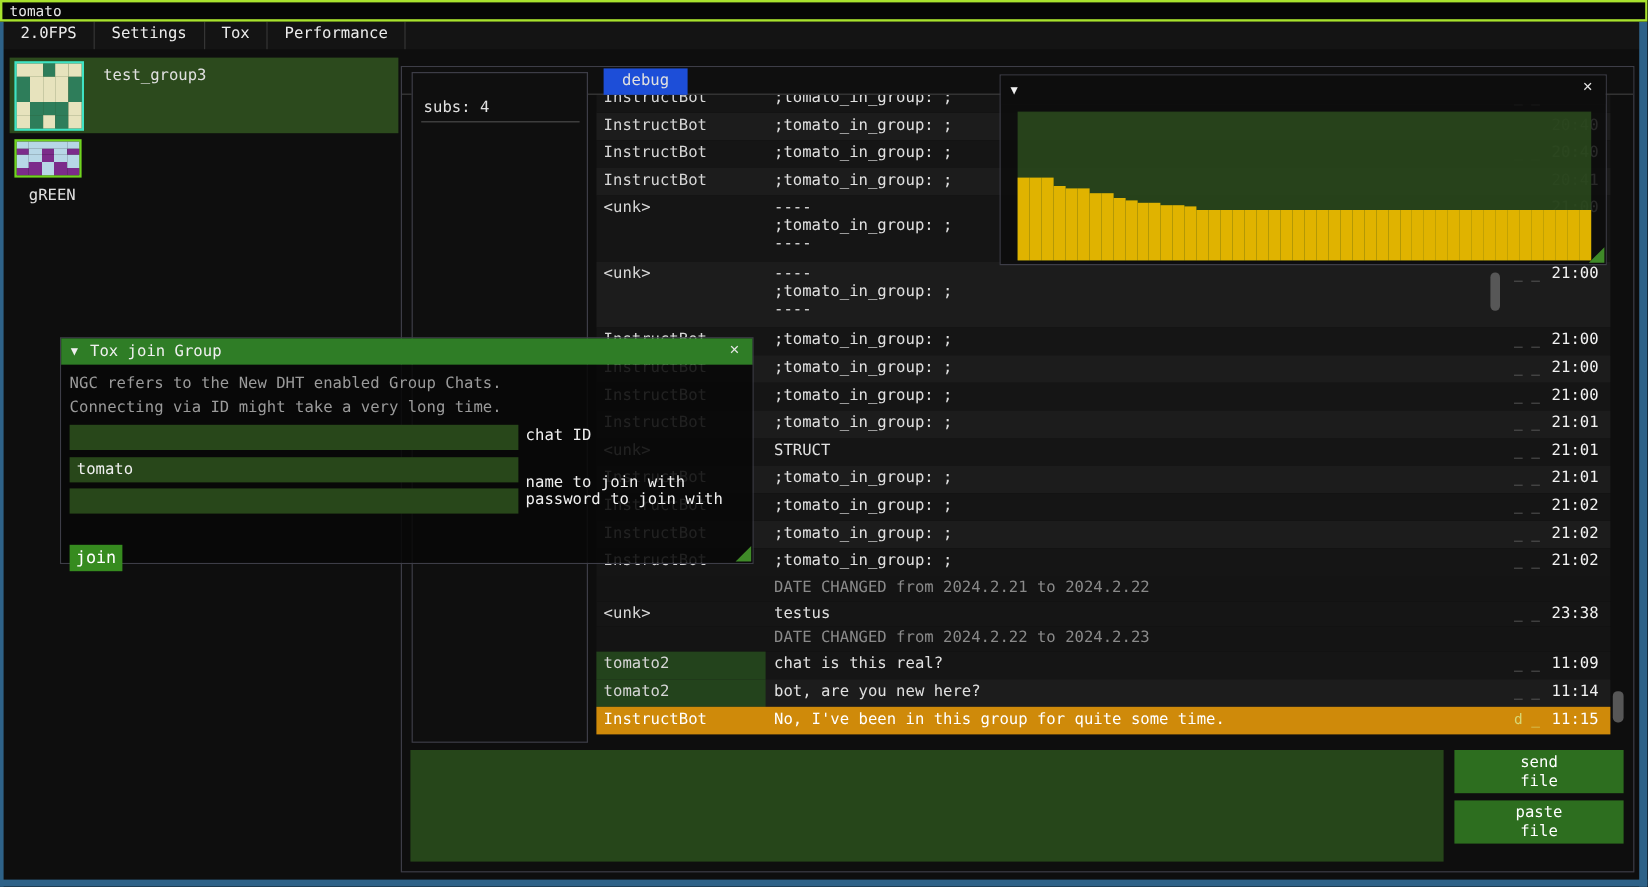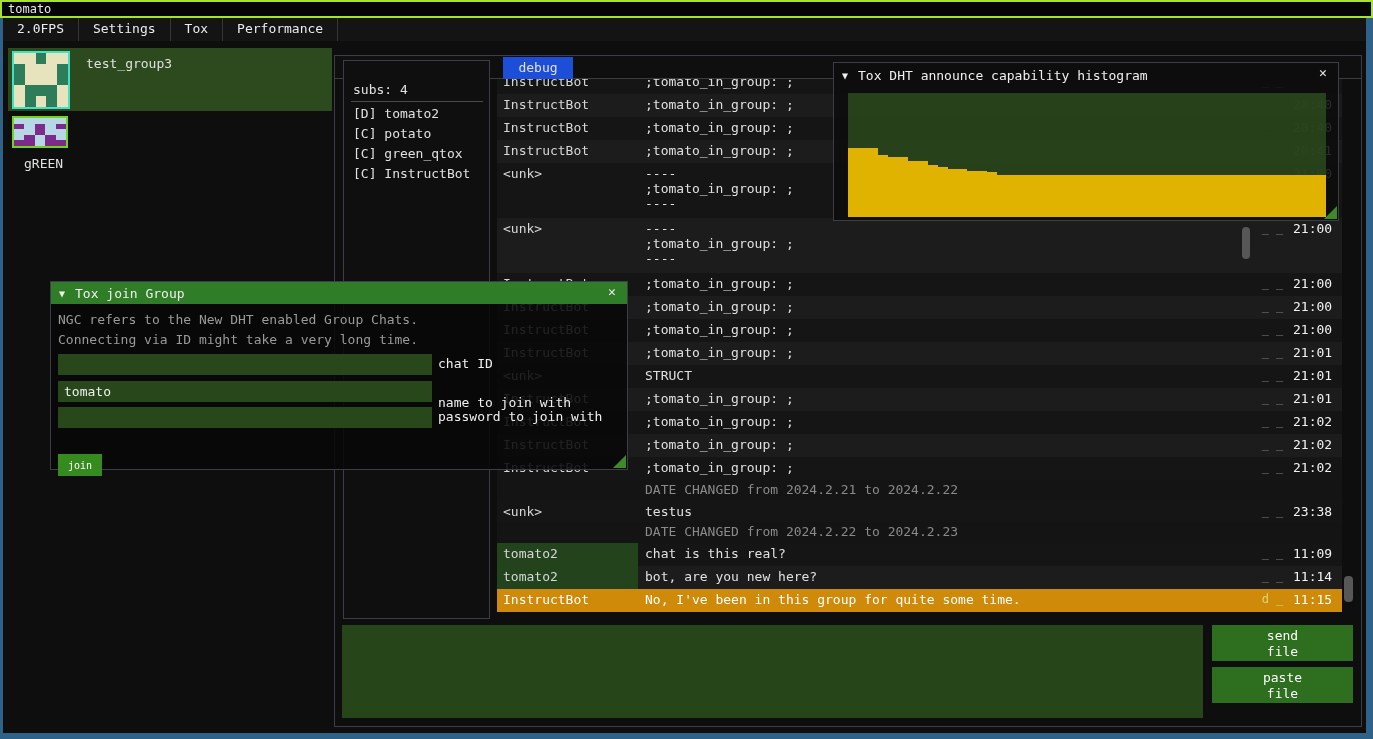--- a/index.html
+++ b/index.html
@@ -86,21 +86,21 @@
 
   #join-window { left:50px; top:281px; width:578px; height:189px; }
   #join-window .body { top:22px; background:rgba(8,8,8,0.88); }
   #join-title { height:22px; background:#2f7d26; }
   .join-desc { position:absolute; left:7px; color:#9a9a9a; }
   .join-input { position:absolute; left:7px; width:374px; height:21px; background:#28471a;
                 border:none; outline:none; color:#f0f0f0; font-family:inherit;
                 font-size:13px; padding:0 6px; }
   .join-label { position:absolute; left:387px; color:#f0f0f0; }
   #join-btn { position:absolute; left:7px; top:150px; width:44px; height:22px;
-              background:#368b1f; border:none; color:#fff; font-family:inherit; font-size:10px; }
+              background:#368b1f; border:none; color:#fff; font-family:inherit; font-size:14px; }
   .grip { position:absolute; right:1px; bottom:1px; width:0; height:0;
           border-left:13px solid transparent; border-bottom:13px solid #3f8a28; }
 </style>
 </head>
 <body>
 
 <div id="window">
 
   <div id="titlebar" class="abs">
     <span>tomato</span>
@@ -177,26 +177,20 @@
         </div>
     <div class="group-label">gREEN</div>
   </div>
     </div>
 
   <div id="chat-frame" class="abs"></div>
 
   <div id="subs-panel" class="abs">
     <div id="subs-header">subs: 4</div>
     <div id="subs-sep"></div>
-    <div id="subs-list">
-        <div class="sub-row">[D] tomato2</div>
-        <div class="sub-row">[C] potato</div>
-        <div class="sub-row">[C] green_qtox</div>
-        <div class="sub-row">[C] InstructBot</div>
-      </div>
   </div>
 
   <div id="messages" class="abs">
     <div class="vline" style="left:141px;"></div>
     <div class="vline" style="left:759px;"></div>
     <div class="vline" style="left:792px;"></div>
   <div class="row odd" style="height: 23px;">
     <div class="c sender">InstructBot</div>
     <div class="c msg">;tomato_in_group: ;</div>
     <div class="c flags">_ _</div>
@@ -331,21 +325,20 @@
 
   <textarea id="msg-input" class="abs" placeholder="" style=""></textarea>
   <button class="file-btn abs" style="top:625px;">send
 file</button>
   <button class="file-btn abs" style="top:667px;">paste
 file</button>
 
   <div id="hist-window" class="fwindow abs">
     <div id="hist-title" class="wtitle">
       <span class="collapse-icon">▼</span>
-      <span>Tox DHT announce capability histogram</span>
       <span class="close-icon">✕</span>
     </div>
     <div class="body">
       <div id="hist-plot">
           <div class="bar" style="height: 56%;"></div>
           <div class="bar" style="height: 56%;"></div>
           <div class="bar" style="height: 56%;"></div>
           <div class="bar" style="height: 50%;"></div>
           <div class="bar" style="height: 48%;"></div>
           <div class="bar" style="height: 48%;"></div>

